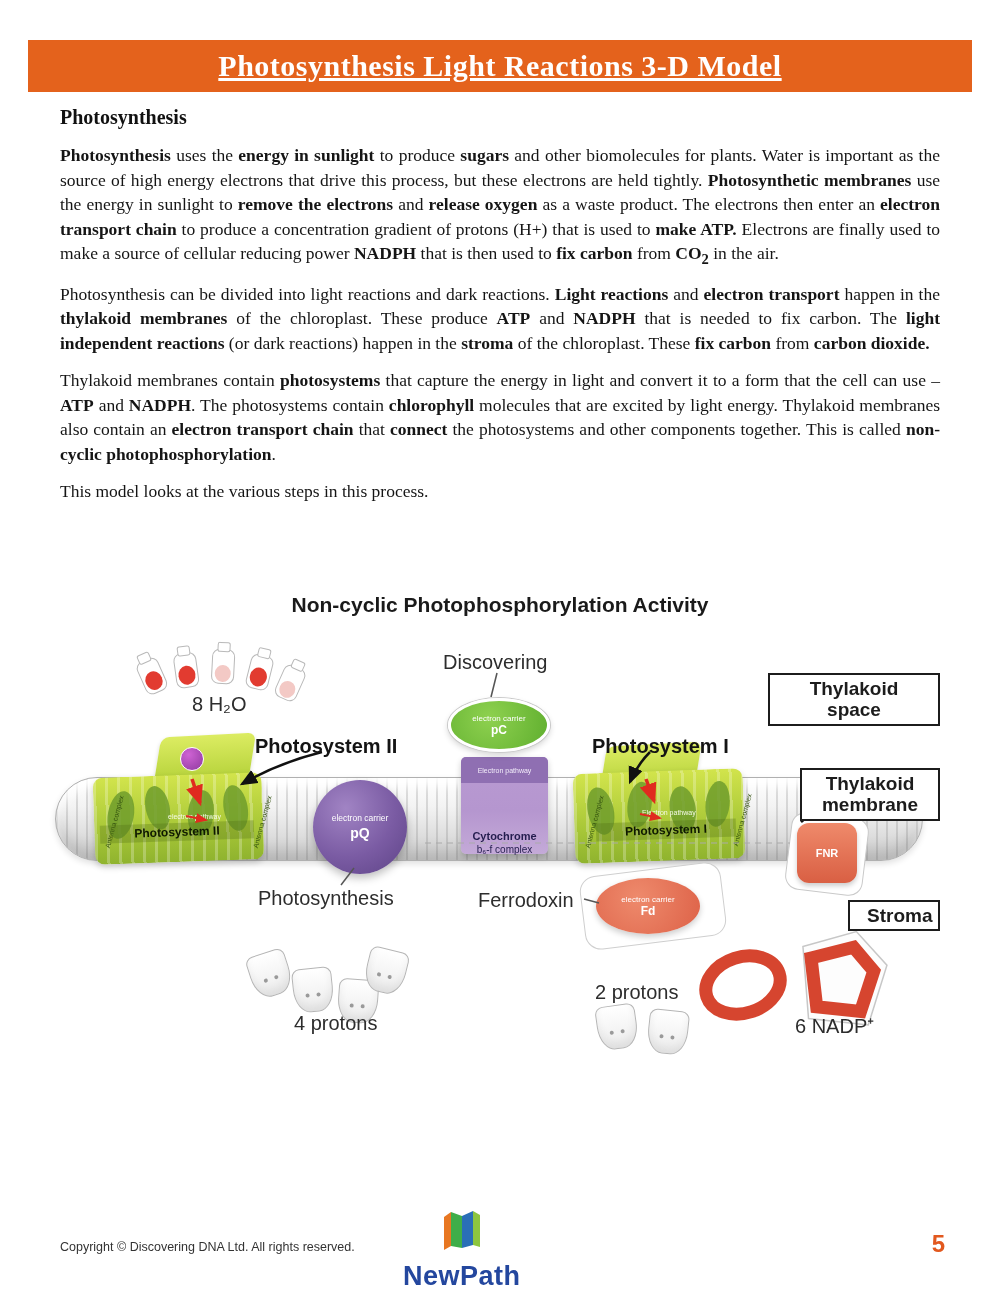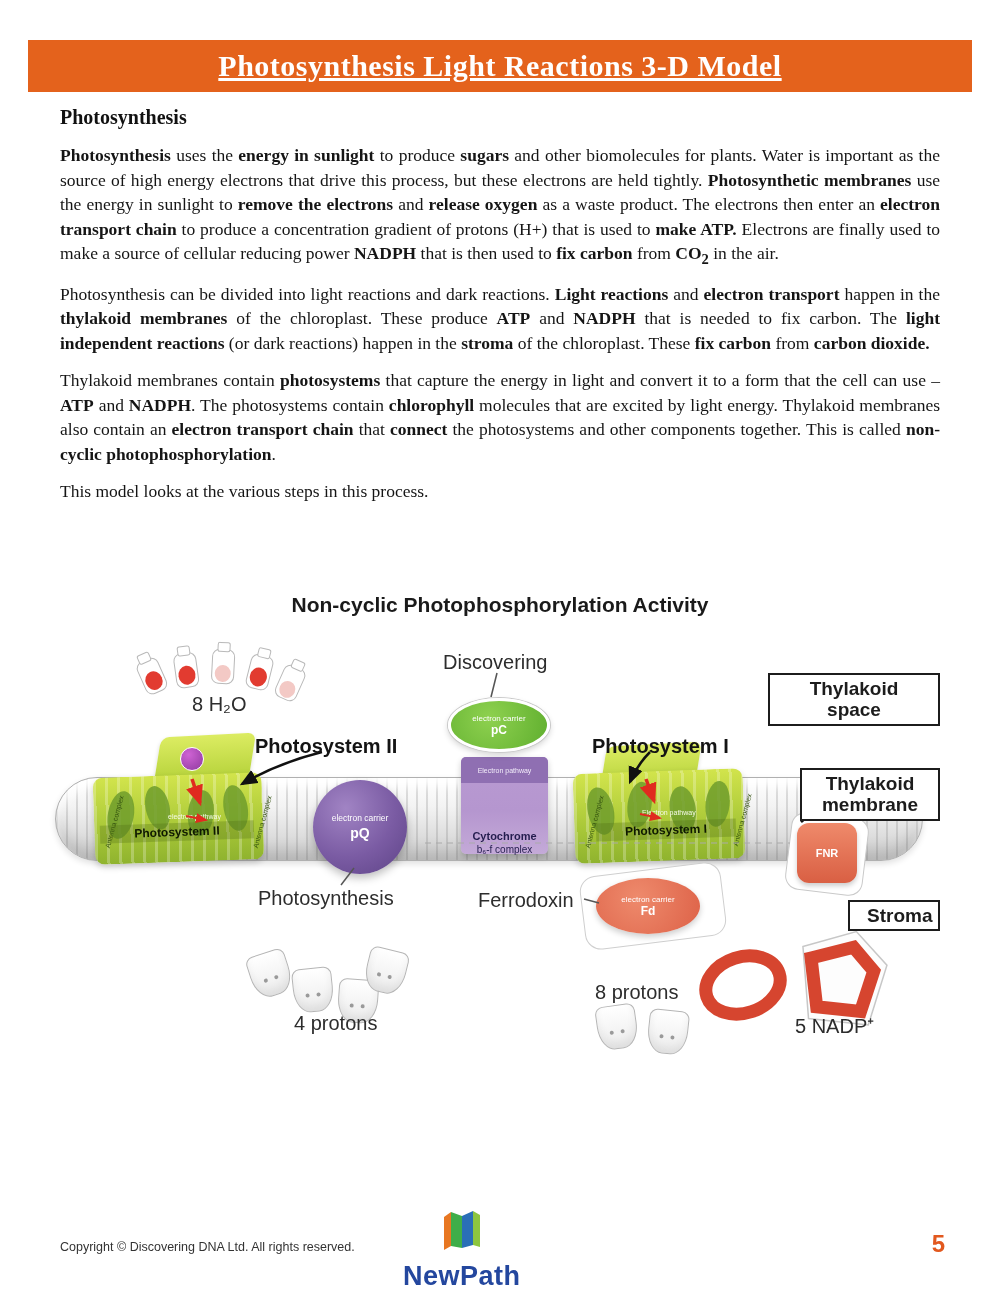--- a/index.html
+++ b/index.html
@@ -235,35 +235,35 @@
       <div class="tiny">electron carrier</div>
       <div class="big">Fd</div>
     </div>
 
     <div class="cup" style="left:250px;top:367px;transform:rotate(-18deg);"></div>
     <div class="cup" style="left:293px;top:383px;transform:rotate(-6deg);"></div>
     <div class="cup" style="left:338px;top:394px;transform:rotate(4deg);"></div>
     <div class="cup" style="left:366px;top:364px;transform:rotate(14deg);"></div>
     <div class="lbl" style="left:294px;top:427px;">4 protons</div>
 
-    <div class="lbl" style="left:595px;top:396px;">8 protons</div>
+    <div class="lbl" style="left:595px;top:396px;">2 protons</div>
     <div class="cup" style="left:597px;top:420px;transform:rotate(-8deg);"></div>
     <div class="cup" style="left:648px;top:425px;transform:rotate(6deg);"></div>
 
     <svg class="nadp-svg" style="left:698px;top:338px;" width="195" height="115" viewBox="0 0 195 115">
       <g transform="rotate(-18 45 62)">
         <ellipse cx="45" cy="62" rx="38" ry="28" fill="none" stroke="#ffffff" stroke-width="22"></ellipse>
         <ellipse cx="45" cy="62" rx="38" ry="28" fill="none" stroke="#d6452f" stroke-width="13"></ellipse>
       </g>
       <g transform="rotate(10 140 55)">
         <path d="M100,30 L150,6 L186,34 L178,96 L118,100 Z" fill="#fdfdfd" stroke="#c7c7c7" stroke-width="1.5"></path>
         <path d="M110,40 L150,22 L174,42 L168,84 L124,87 Z" fill="none" stroke="#d6452f" stroke-width="13"></path>
       </g>
     </svg>
-    <div class="lbl" style="left:795px;top:427px;">5 NADP⁺</div>
+    <div class="lbl" style="left:795px;top:427px;">6 NADP⁺</div>
 
     <svg class="connectors" viewBox="0 0 1000 600">
       <defs>
         <marker id="ab" markerWidth="8" markerHeight="8" refX="6" refY="3" orient="auto">
           <path d="M0,0 L7,3 L0,6 Z" fill="#111"></path>
         </marker>
         <marker id="ar" markerWidth="8" markerHeight="8" refX="5" refY="2.5" orient="auto">
           <path d="M0,0 L6,2.5 L0,5 Z" fill="#e02b1f"></path>
         </marker>
       </defs>

